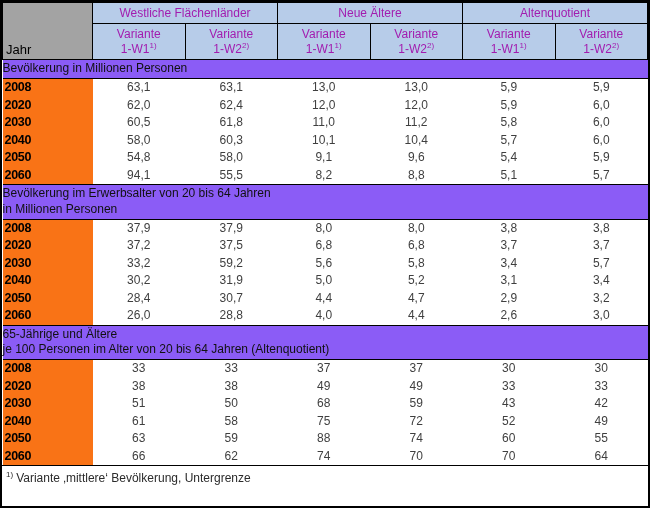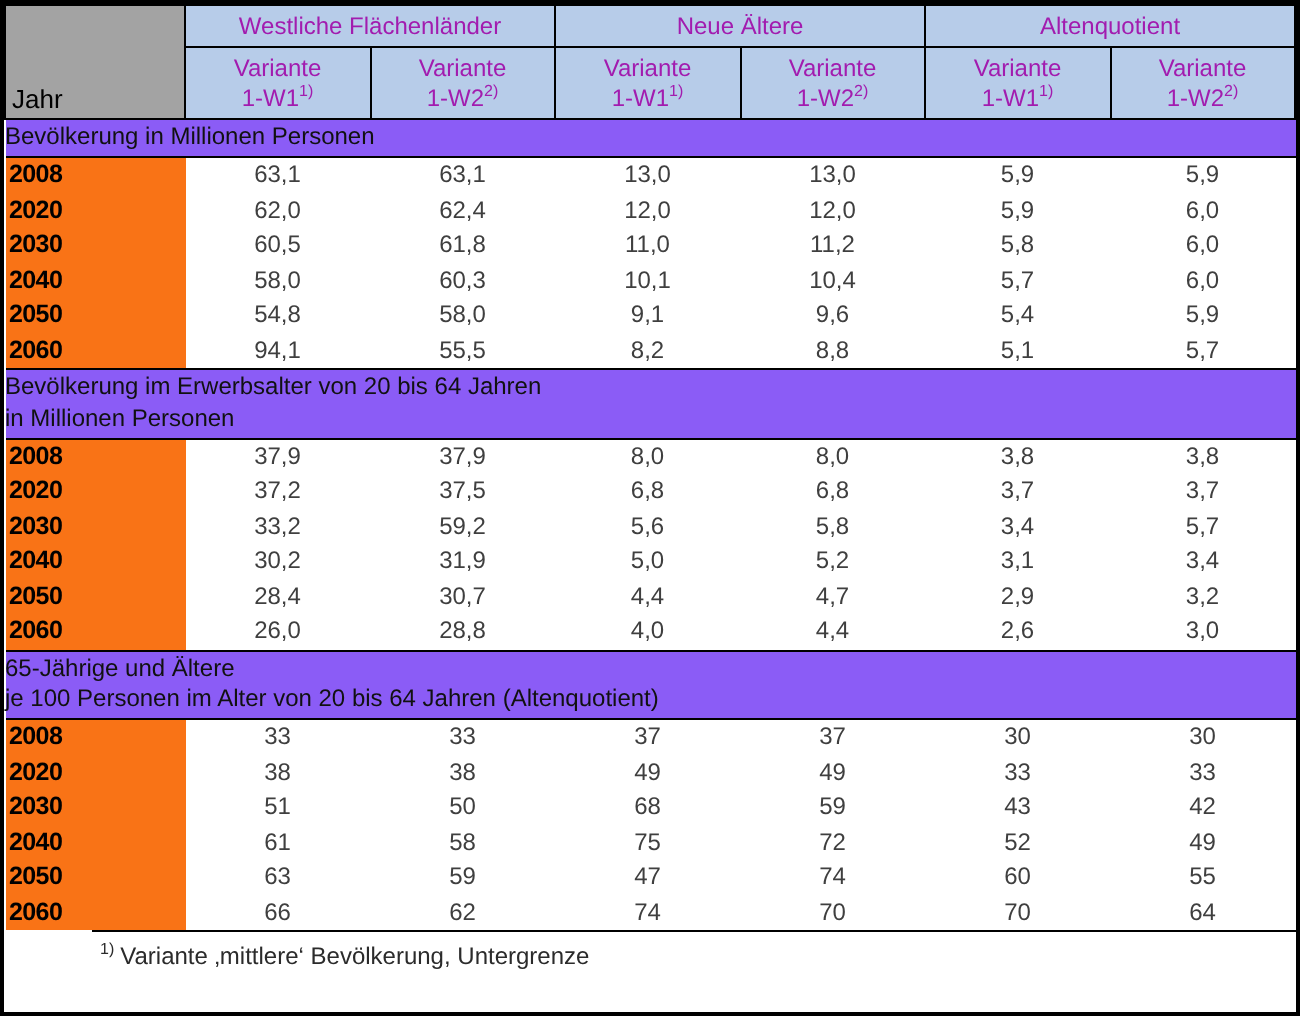--- a/index.html
+++ b/index.html
@@ -74,21 +74,20 @@
     font-size: 12.5px;
     font-weight: bold;
     letter-spacing: -0.3px;
   }
   .footnotes {
     flex: 1;
     border-top: 1px solid #000;
     padding: 3px 6px 2px 4px;
     font-size: 12px;
     color: #2b2b2b;
-    margin-left: 44px;
   }
   .fn-line {
     line-height: 1.55;
   }
   .fn-line sup {
     font-size: 8px;
     line-height: 0;
     vertical-align: super;
   }
   .fn-line span {
@@ -279,21 +278,21 @@
           <td class="val">58</td>
           <td class="val">75</td>
           <td class="val">72</td>
           <td class="val">52</td>
           <td class="val">49</td>
         </tr>
         <tr class="data-row">
           <td class="year">2050</td>
           <td class="val">63</td>
           <td class="val">59</td>
-          <td class="val">47</td>
+          <td class="val">88</td>
           <td class="val">74</td>
           <td class="val">60</td>
           <td class="val">55</td>
         </tr>
         <tr class="data-row">
           <td class="year">2060</td>
           <td class="val">66</td>
           <td class="val">62</td>
           <td class="val">74</td>
           <td class="val">70</td>

